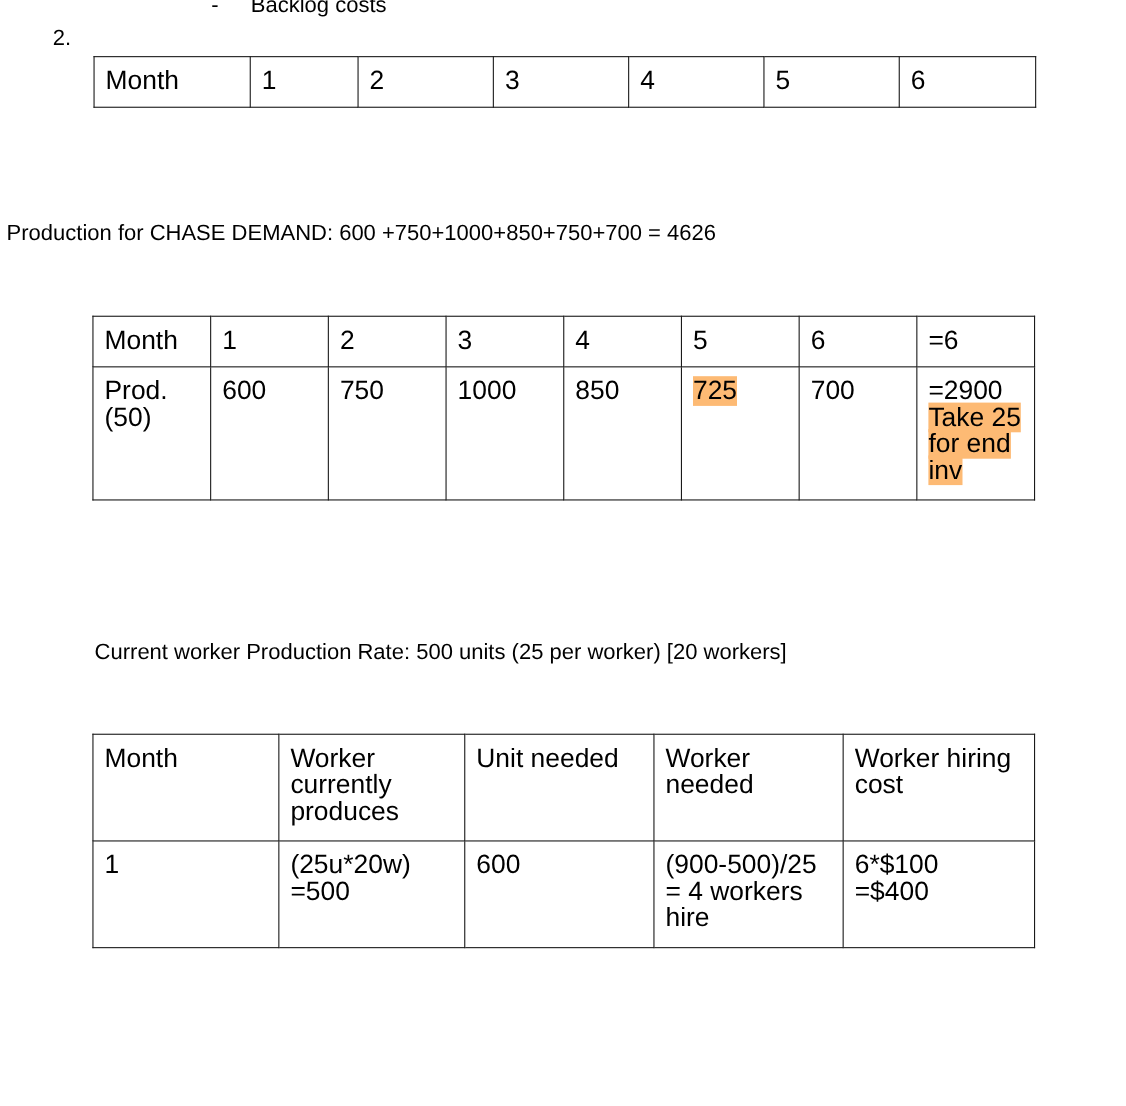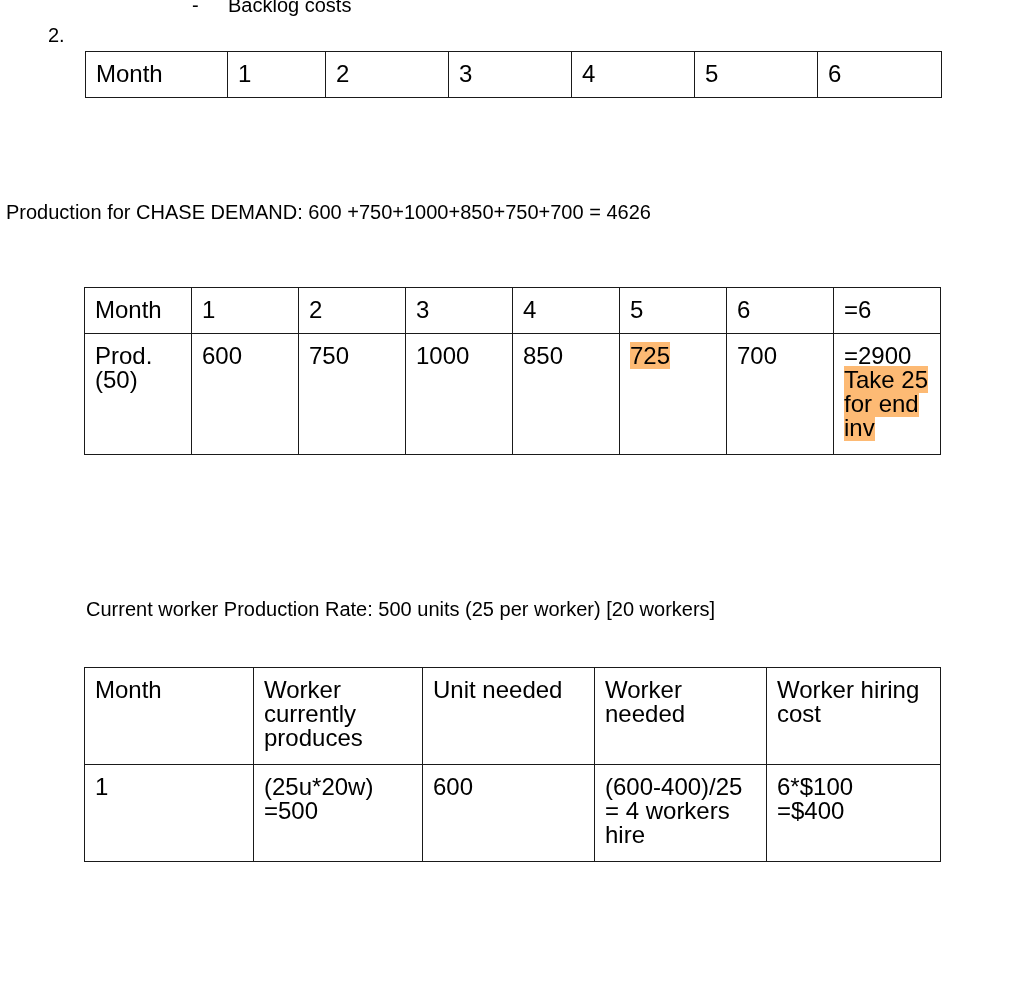--- a/index.html
+++ b/index.html
@@ -27,21 +27,21 @@
   #t1 tr.r1 td { height: 52px; }
 
   #chase-line { left: 6px; top: 201px; font-size: 20px; }
 
   #t2 { left: 84px; top: 287px; width: 856px; }
   #t2 tr.r0 td { height: 25px; }
   #t2 tr.r1 td { height: 25px; }
   #t2 tr.r2 td { height: 100px; }
   #t2 tr.r3 td { height: 25px; }
 
-  #rate-line { left: 86px; top: 582px; font-size: 20px; margin-top: 16px; }
+  #rate-line { left: 86px; top: 582px; font-size: 20px; }
 
   #t3 { left: 84px; top: 667px; width: 856px; }
   #t3 tr.r0 td { height: 76px; }
   #t3 tr.r1 td { height: 76px; }
 </style>
 </head>
 <body>
 
 <div class="abs bullet-dash">-</div>
 <div class="abs bullet-text">Backlog costs</div>
@@ -125,20 +125,20 @@
     <td>Worker needed</td>
     <td>Worker hiring cost</td>
   </tr>
   <tr class="r1">
     <td>1</td>
     <td>
           <div>(25u*20w)</div>
           <div>=500</div>
         </td>
     <td>600</td>
-    <td>(600-400)/25 = 4 workers hire</td>
+    <td>(900-500)/25 = 4 workers hire</td>
     <td>
           <div>6*$100</div>
           <div>=$400</div>
         </td>
   </tr>
 </tbody>
   </table>
 
 </body></html>

